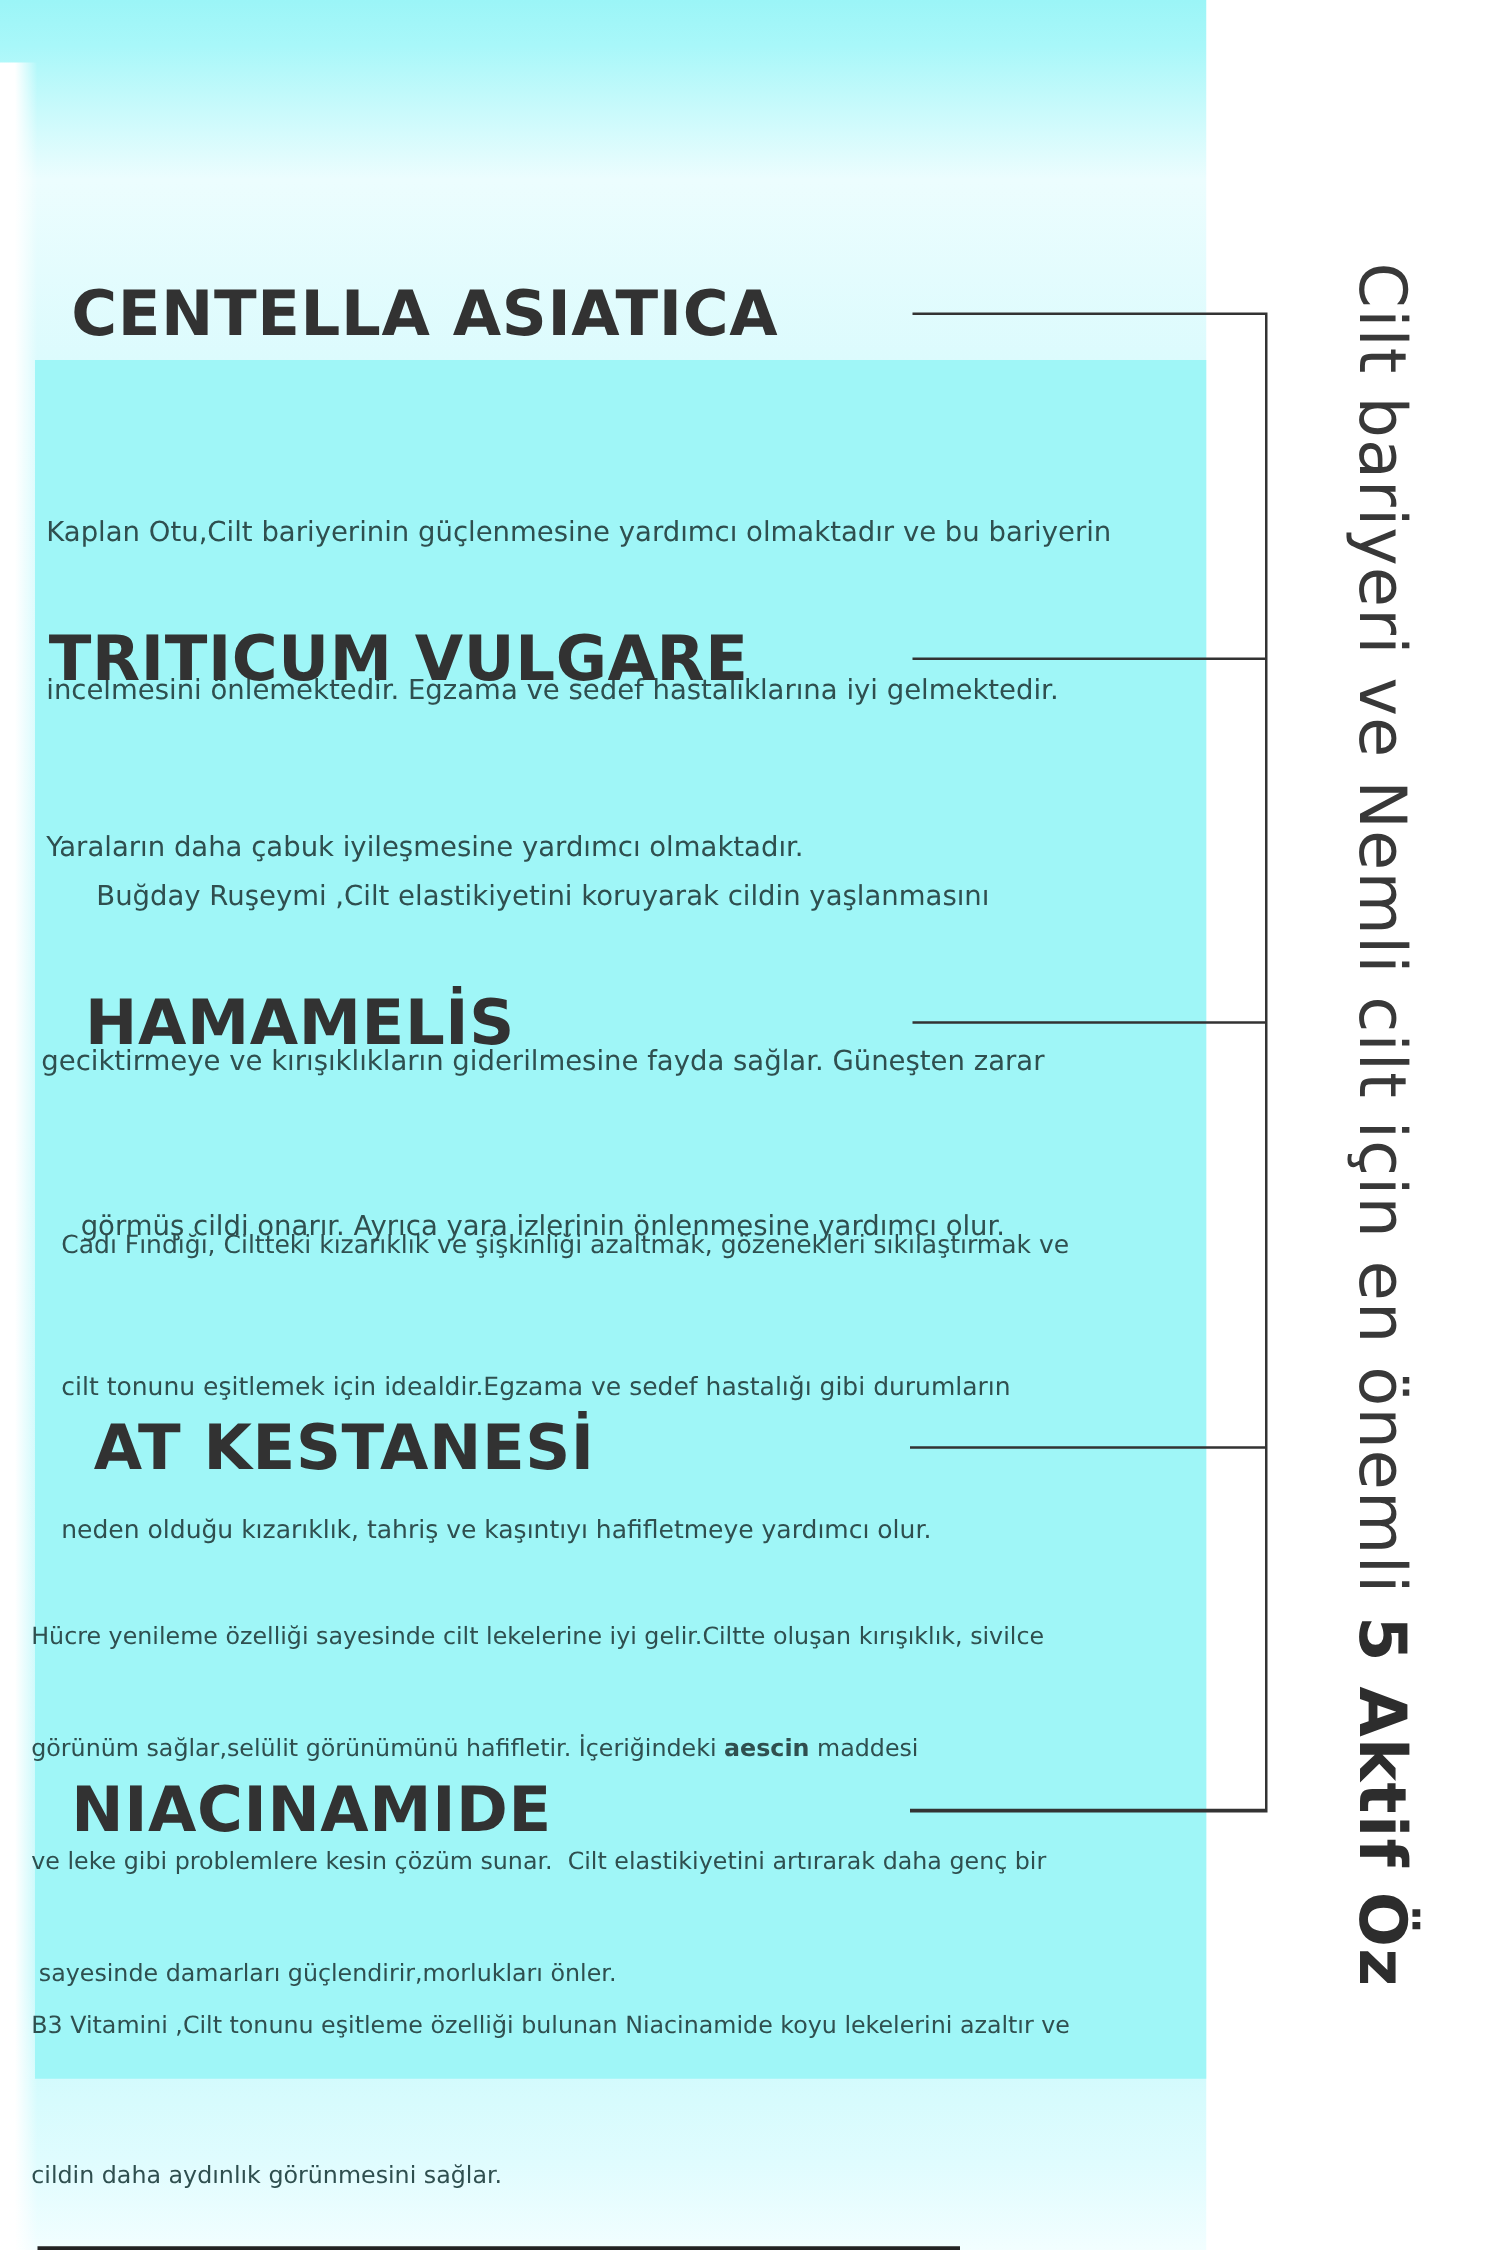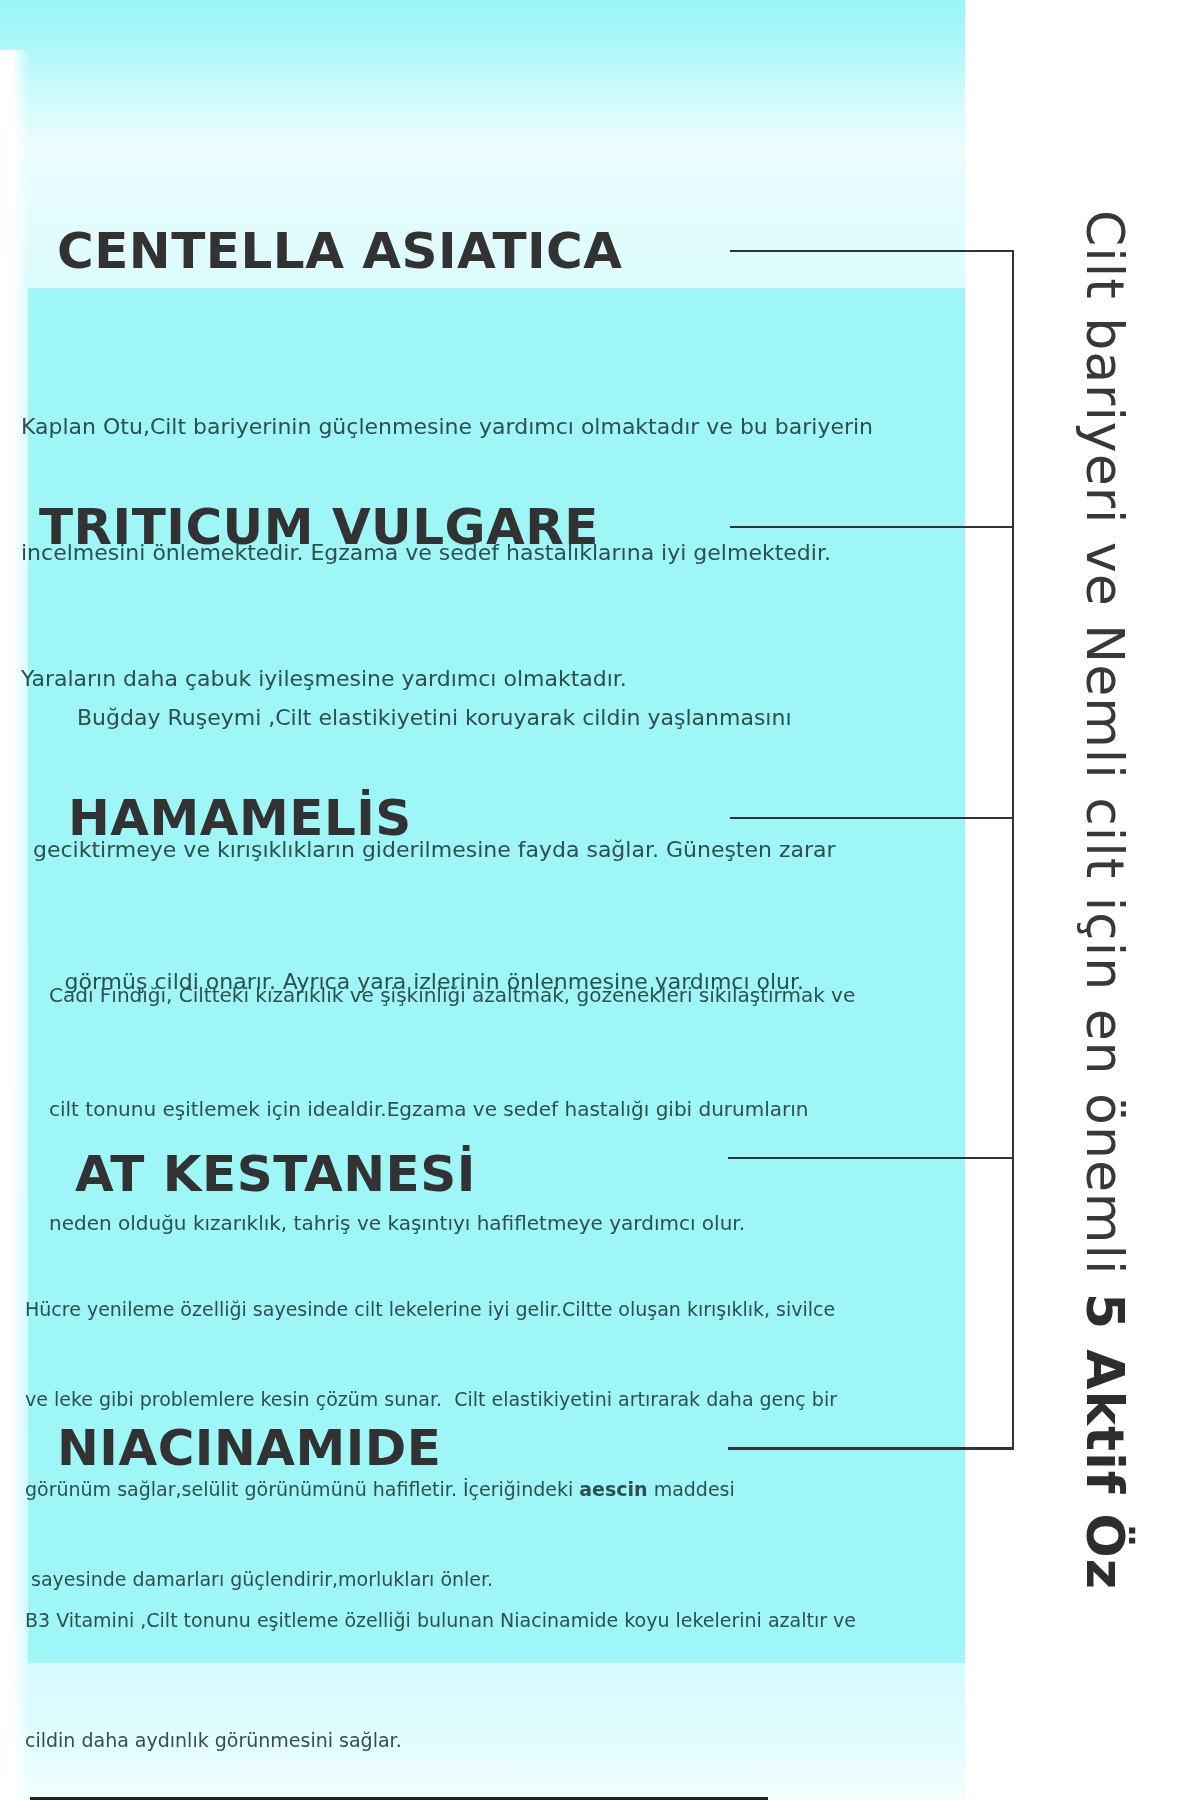--- a/index.html
+++ b/index.html
@@ -33,45 +33,45 @@
 </head>
 <body>
 
 <div class="poster">
 
   <div class="bg-left"></div>
   <div class="left-fade"></div>
   <div class="panel"></div>
 
   <div class="heading" style="left:57px;top:221px;text-align:right;">CENTELLA ASIATICA</div>
-  <div class="para p1" style="left:21px;top:322px;">
+  <div class="para p1" style="left:37px;top:322px;">
     <div class="pline">Kaplan Otu,Cilt bariyerinin güçlenmesine yardımcı olmaktadır ve bu bariyerin</div>
     <div class="pline">incelmesini önlemektedir. Egzama ve sedef hastalıklarına iyi gelmektedir.</div>
     <div class="pline">Yaraların daha çabuk iyileşmesine yardımcı olmaktadır.</div>
   </div>
 
   <div class="heading" style="left:39px;top:497px;">TRITICUM VULGARE</div>
   <div class="para p2" style="left:33px;top:608px;">
     <div class="pline">Buğday Ruşeymi ,Cilt elastikiyetini koruyarak cildin yaşlanmasını</div>
     <div class="pline">geciktirmeye ve kırışıklıkların giderilmesine fayda sağlar. Güneşten zarar</div>
     <div class="pline">görmüş cildi onarır. Ayrıca yara izlerinin önlenmesine yardımcı olur.</div>
   </div>
 
   <div class="heading" style="left:68px;top:788px;">HAMAMELİS</div>
   <div class="para p3" style="left:25px;top:900px;margin-left:24px;">
     <div class="pline">Cadı Fındığı, Ciltteki kızarıklık ve şişkinliği azaltmak, gözenekleri sıkılaştırmak ve</div>
     <div class="pline">cilt tonunu eşitlemek için idealdir.Egzama ve sedef hastalığı gibi durumların</div>
     <div class="pline">neden olduğu kızarıklık, tahriş ve kaşıntıyı hafifletmeye yardımcı olur.</div>
   </div>
 
-  <div class="heading" style="left:75px;top:1128px;margin-top:16px;">AT KESTANESİ</div>
+  <div class="heading" style="left:75px;top:1128px;">AT KESTANESİ</div>
   <div class="para p4" style="left:25px;top:1234px;">
     <div class="pline">Hücre yenileme özelliği sayesinde cilt lekelerine iyi gelir.Ciltte oluşan kırışıklık, sivilce</div>
+    <div class="pline"><span>görünüm sağlar,selülit görünümünü hafifletir. İçeriğindeki </span><b>aescin</b><span> maddesi</span></div>
     <div class="pline">ve leke gibi problemlere kesin çözüm sunar.  Cilt elastikiyetini artırarak daha genç bir</div>
-    <div class="pline"><span>görünüm sağlar,selülit görünümünü hafifletir. İçeriğindeki </span><b>aescin</b><span> maddesi</span></div>
     <div class="pline"> sayesinde damarları güçlendirir,morlukları önler.</div>
   </div>
 
   <div class="heading" style="left:57px;top:1418px;">NIACINAMIDE</div>
   <div class="para p5" style="left:25px;top:1520px;">
     <div class="pline">B3 Vitamini ,Cilt tonunu eşitleme özelliği bulunan Niacinamide koyu lekelerini azaltır ve</div>
     <div class="pline">cildin daha aydınlık görünmesini sağlar.</div>
     
     
   </div>

